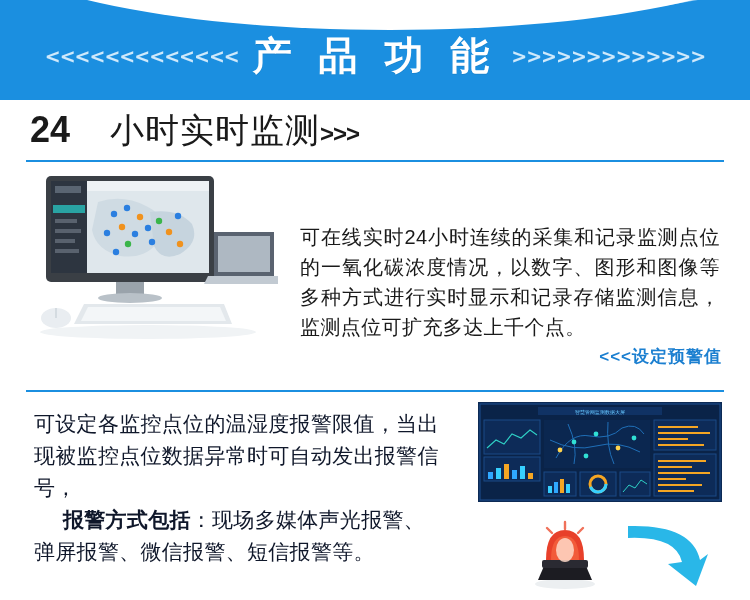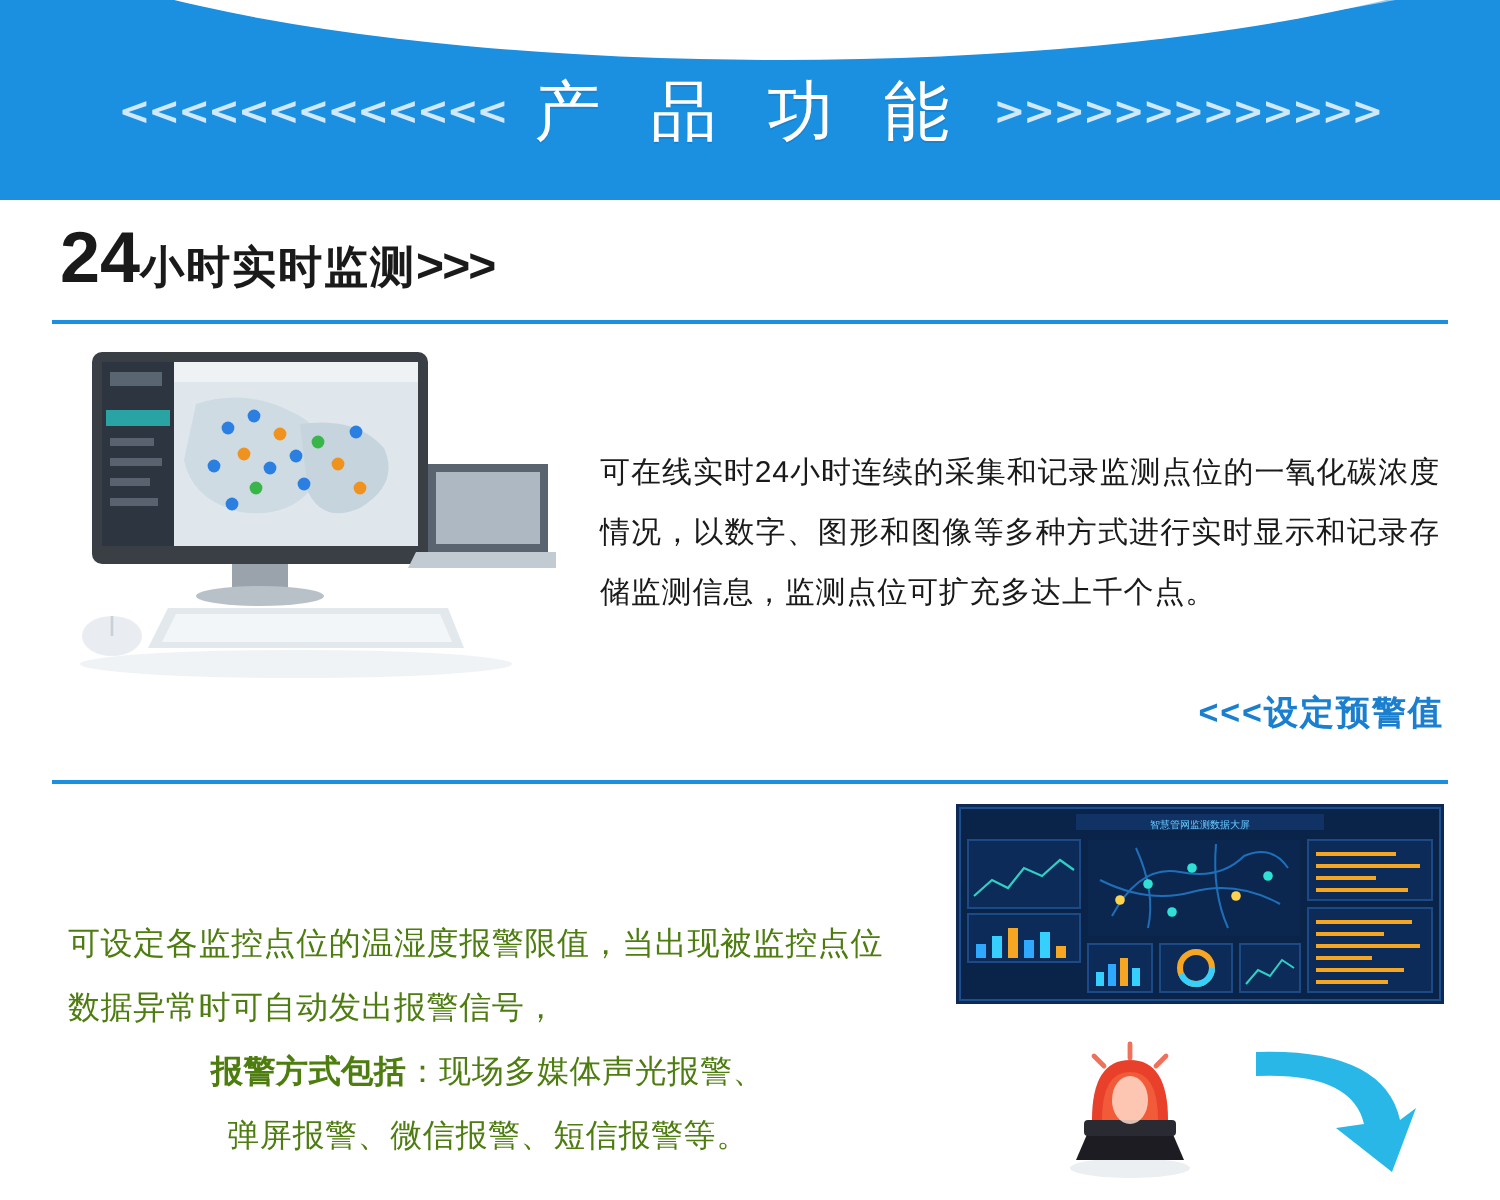--- a/index.html
+++ b/index.html
@@ -28,69 +28,69 @@
   .banner-inner{
     position:absolute;left:0;top:26px;width:750px;height:60px;
     display:flex;align-items:center;justify-content:center;gap:14px;
   }
   .chev-left,.chev-right{
     color:#cfe9fb;font-size:19px;letter-spacing:-1px;
     font-family:"DejaVu Sans",sans-serif;font-weight:bold;
     white-space:nowrap;
   }
   .banner-title{
-    color:#ffffff;font-size:33px;font-weight:normal;letter-spacing:8px;
+    color:#ffffff;font-size:39px;font-weight:bold;letter-spacing:8px;
     white-space:nowrap;
     text-shadow:0 1px 0 rgba(0,0,0,.08);
   }
 
   
   .sec1-head{
     position:absolute;left:30px;top:108px;white-space:nowrap;
   }
   .sec1-head .num{
     font-size:36px;font-weight:bold;color:#1a1a1a;
     font-family:"Liberation Sans",sans-serif;
   }
   .sec1-head .txt{
-    font-size:22px;font-weight:bold;color:#1a1a1a;letter-spacing:1px;
+    font-size:34px;font-weight:normal;color:#1a1a1a;letter-spacing:1px;margin-left:40px;
   }
   .sec1-head .arrows{
     font-size:24px;font-weight:bold;color:#1a1a1a;letter-spacing:-1px;
   }
   .rule{
     position:absolute;background:#1b8fe0;height:2px;
   }
   .rule1{left:26px;top:160px;width:698px;}
   .rule2{left:26px;top:390px;width:698px;}
 
   
   .monitor-wrap{
     position:absolute;left:28px;top:172px;width:250px;height:180px;
   }
   .para{
-    font-size:15px;line-height:30px;color:#1a1a1a;letter-spacing:.4px;
+    font-size:20px;line-height:30px;color:#1a1a1a;letter-spacing:.4px;
     text-align:justify;
   }
   .para1{
     position:absolute;left:300px;top:222px;width:420px;
   }
   .set-alarm{
     position:absolute;right:28px;top:345px;
     font-size:17px;font-weight:bold;color:#1b7fd0;letter-spacing:1px;
     white-space:nowrap;
   }
 
   
   .para2{
-    position:absolute;left:34px;top:457px;width:420px;
-    font-size:16px;line-height:32px;color:#4d7c0f;letter-spacing:.3px;
+    position:absolute;left:34px;top:408px;width:420px;
+    font-size:21px;line-height:32px;color:#0f172a;letter-spacing:.3px;
   }
   .para2 .l3{display:block;text-align:center;}
-  .para2 .l4{display:block;text-align:center;}
+  .para2 .l4{display:block;}
   .para2 b{font-weight:bold;}
 
   .dash-wrap{
     position:absolute;left:478px;top:402px;width:244px;height:100px;
   }
   .lamp-wrap{
     position:absolute;left:520px;top:508px;width:90px;height:82px;
   }
   .swoosh{
     position:absolute;left:620px;top:520px;width:96px;height:74px;

